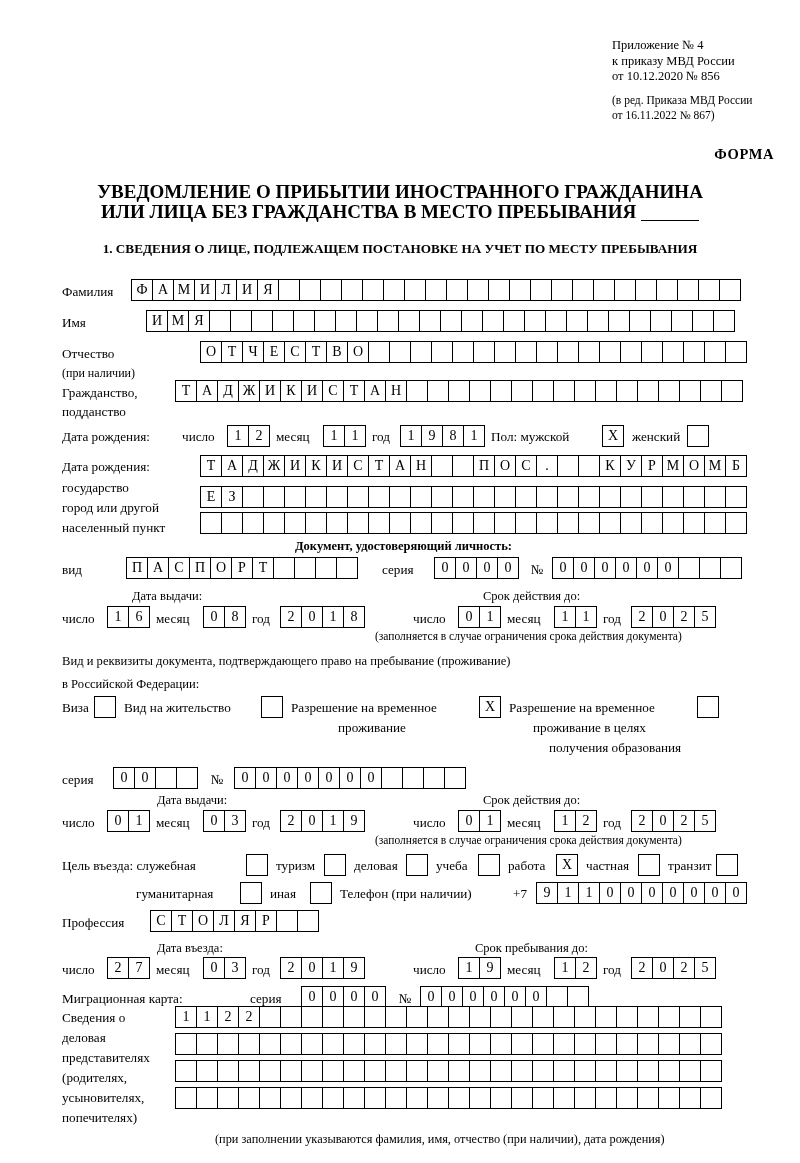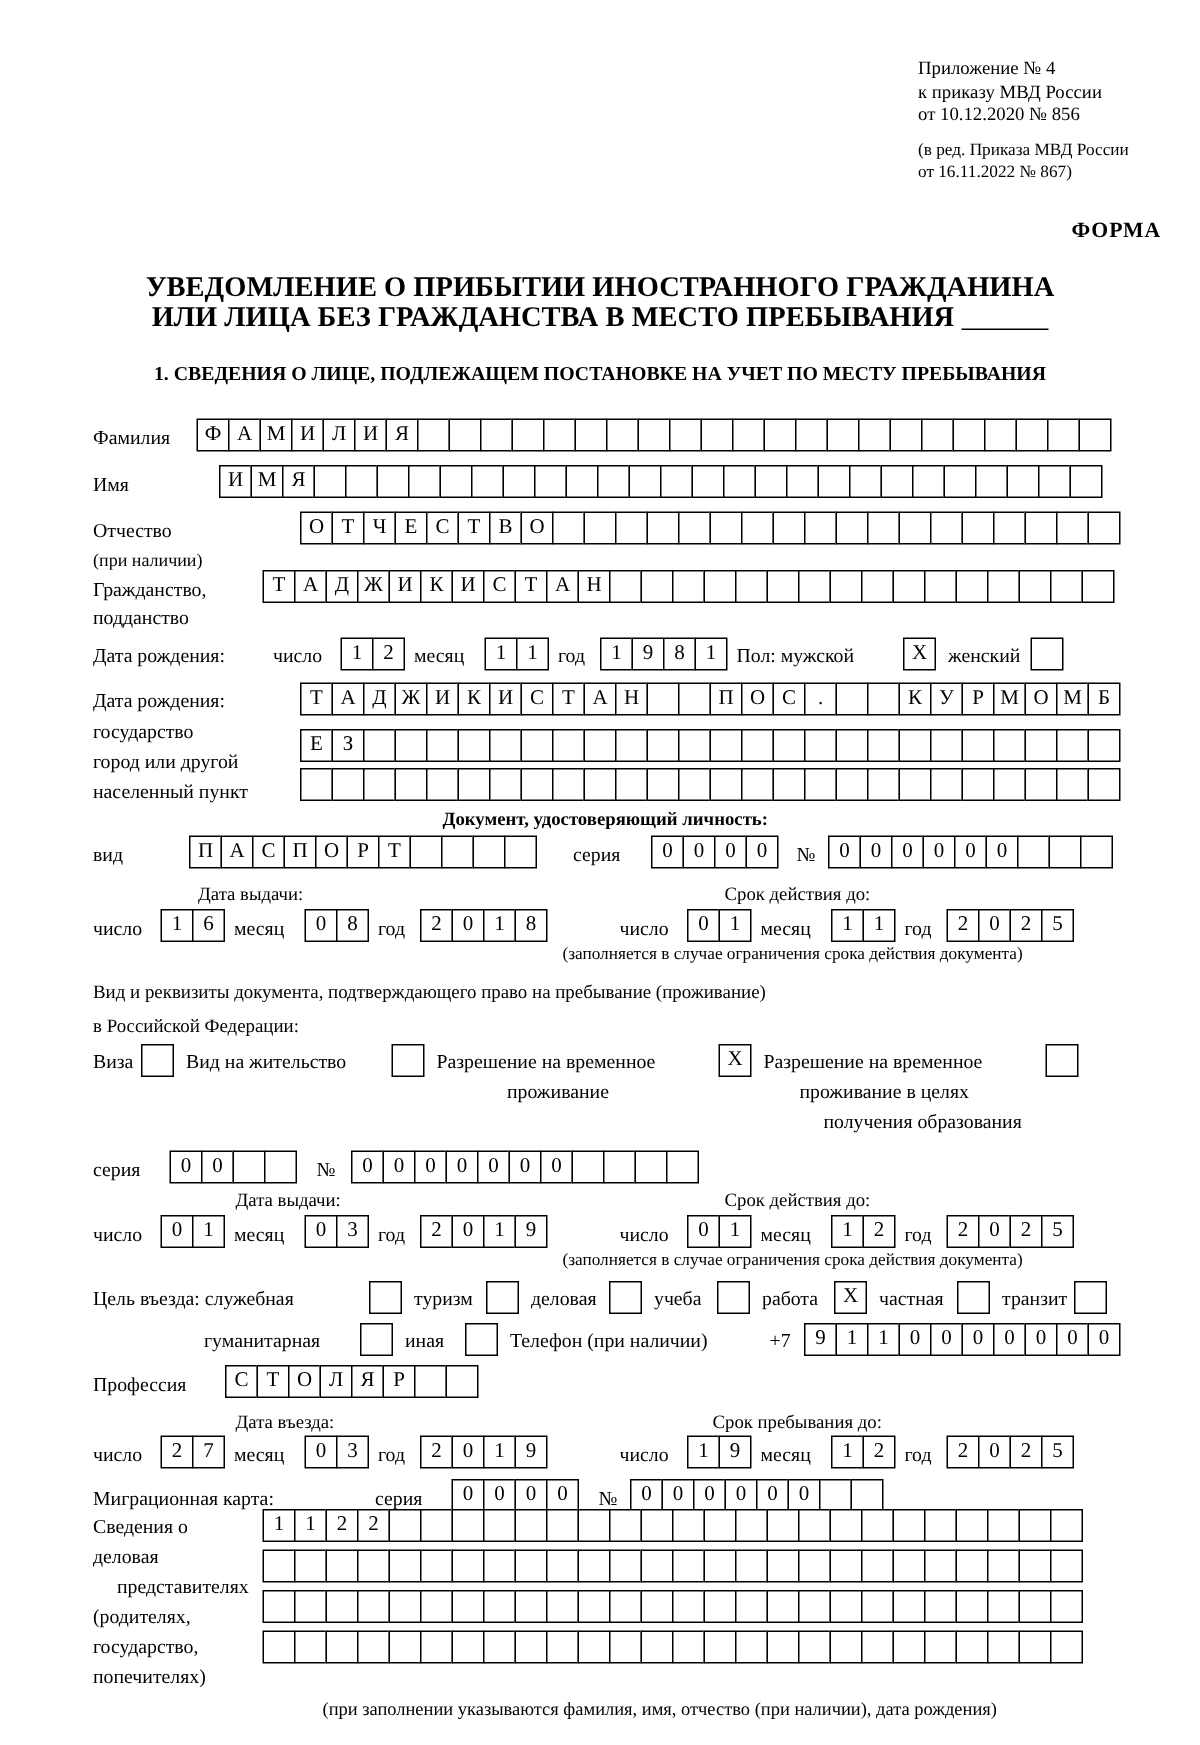--- a/index.html
+++ b/index.html
@@ -635,23 +635,23 @@
       <div class="cell">0</div>
       <div class="cell">0</div>
       <div class="cell">0</div>
       <div class="cell">0</div>
       <div class="cell"></div>
       <div class="cell"></div>
     </div>
 
   <div class="lbl" style="top:1010px; left:62px;">Сведения о</div>
   <div class="lbl" style="top:1030px; left:62px;">деловая</div>
-  <div class="lbl" style="top:1050px; left:78px;text-align:right;">представителях</div>
+  <div class="lbl" style="top:1050px; left:62px;text-align:right;">представителях</div>
   <div class="lbl" style="top:1070px; left:62px;">(родителях,</div>
-  <div class="lbl" style="top:1090px; left:62px;">государство,</div>
+  <div class="lbl" style="top:1090px; left:62px;">усыновителях,</div>
   <div class="lbl" style="top:1110px; left:62px;">попечителях)</div>
 
   <div class="boxrow" id="row-legal-1" style="top:1006px; left:175px;">
       <div class="cell">1</div>
       <div class="cell">1</div>
       <div class="cell">2</div>
       <div class="cell">2</div>
       <div class="cell"></div>
       <div class="cell"></div>
       <div class="cell"></div>

